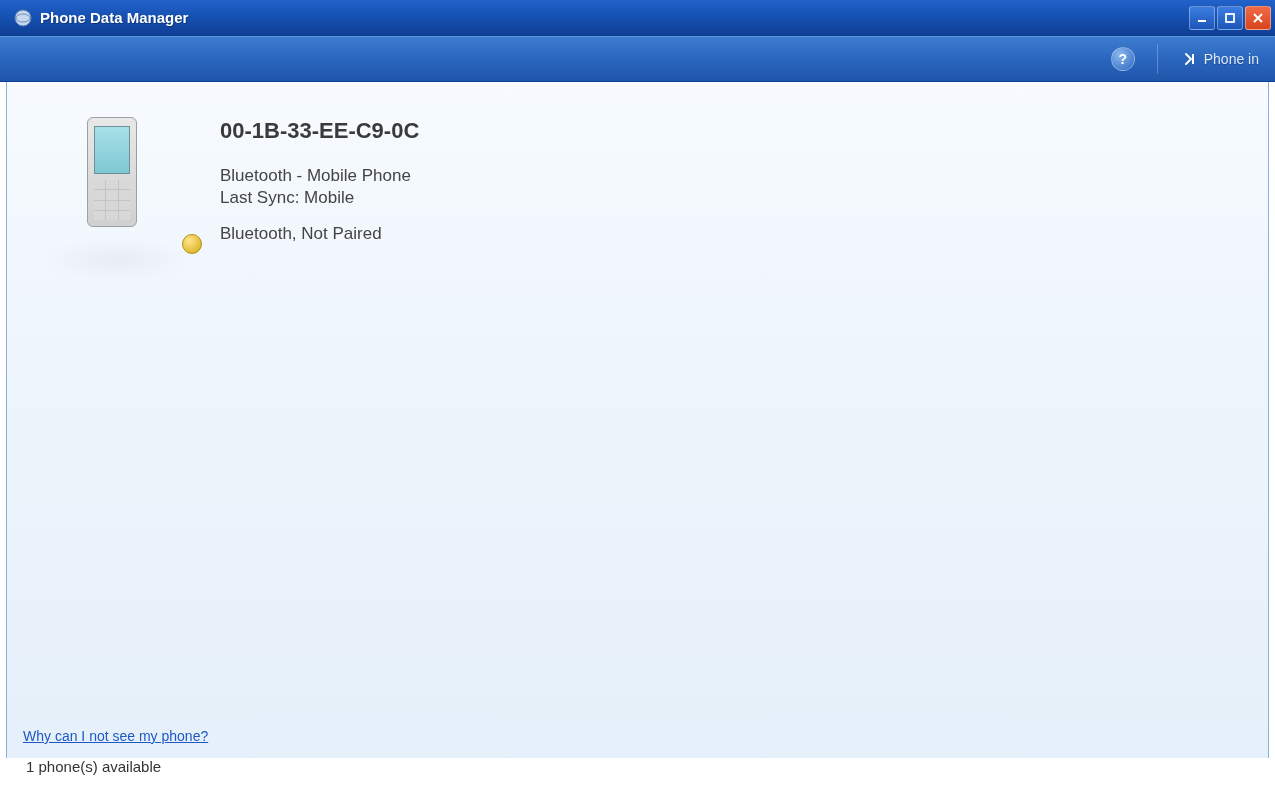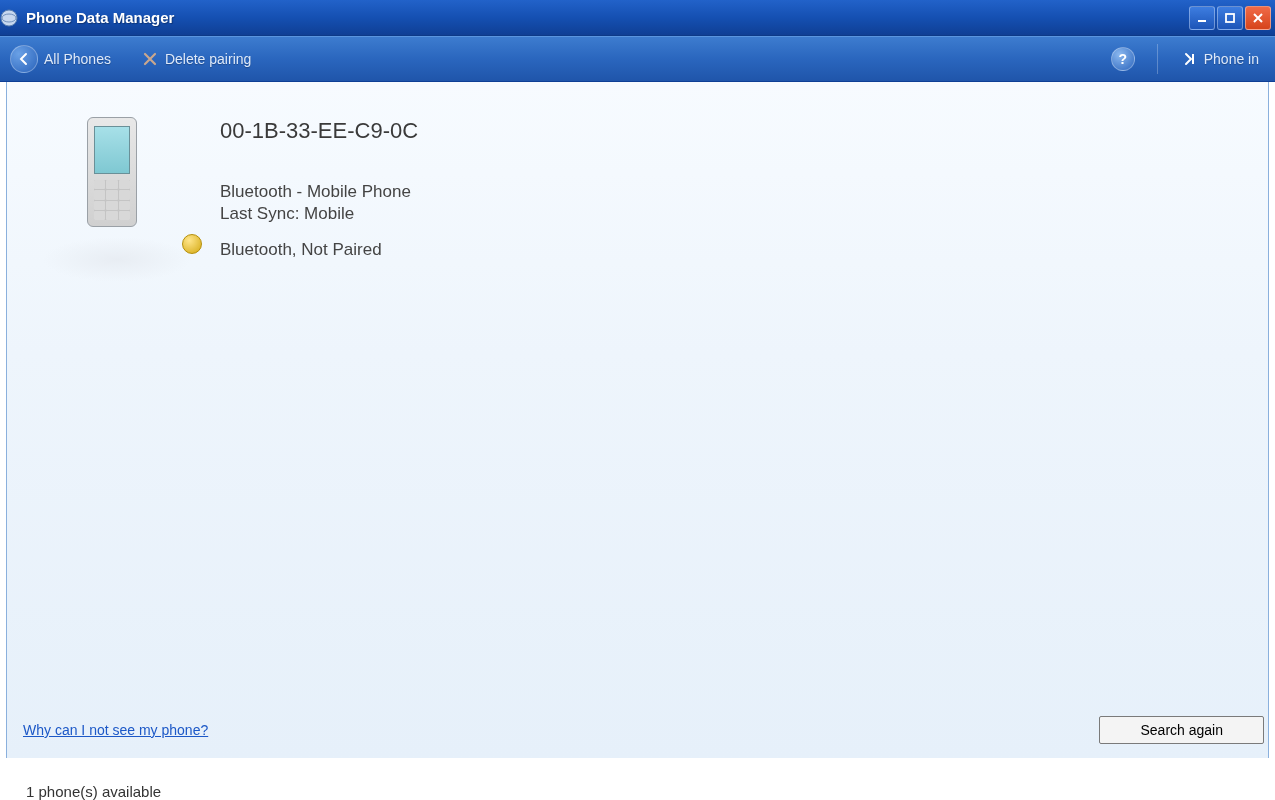--- a/index.html
+++ b/index.html
@@ -11,21 +11,21 @@
       overflow: hidden;
       background: #ffffff;
     }
 
     
     .titlebar {
       height: 36px;
       background: linear-gradient(to bottom, #2262c9 0%, #1550b2 50%, #0f3f95 100%);
       display: flex;
       align-items: center;
-      padding: 0 4px 0 0;
+      padding: 0 4px 0 14px;
       color: #ffffff;
       border-bottom: 1px solid #0d3a88;
     }
     .titlebar .app-icon {
       width: 18px; height: 18px; margin-right: 8px;
       display: flex; align-items: center; justify-content: center;
     }
     .titlebar .title {
       font-weight: 700;
       font-size: 15px;
@@ -151,34 +151,34 @@
       position: absolute;
       right: -10px; bottom: 28px;
       width: 20px; height: 20px;
       border-radius: 50%;
       background: radial-gradient(circle at 35% 30%, #ffe58a, #d4a912);
       border: 1px solid #b58f0a;
     }
     .phone-details { padding-top: 6px; color: #333; }
     .phone-title {
       font-size: 22px;
-      font-weight: 400;
+      font-weight: 700;
       color: #3a3a3a;
-      margin-bottom: 38px;
+      margin-bottom: 22px;
     }
     .phone-meta { font-size: 17px; margin-bottom: 2px; color: #444; }
     .phone-meta.gap-above { margin-top: 16px; }
 
     .content-spacer { flex: 1; }
 
     .bottom-row {
       display: flex;
       align-items: center;
       justify-content: space-between;
-      padding: 10px 4px 14px 16px;
+      padding: 10px 20px 14px 16px;
     }
     .help-link {
       color: #1c58c7;
       text-decoration: underline;
       font-size: 14px;
       cursor: pointer;
     }
     .search-btn {
       padding: 5px 40px;
       font-size: 14px;
@@ -187,21 +187,21 @@
       border: 1px solid #7a7a7a;
       border-radius: 2px;
       cursor: pointer;
     }
 
     
     .statusbar {
       height: 42px;
       background: #ffffff;
       display: flex;
-      align-items: flex-end;
+      align-items: flex-start;
       padding: 0 26px;
       font-size: 15px;
       color: #333;
     }
   </style>
 </head>
 <body>
 
 <div class="titlebar">
   <span class="app-icon">
@@ -224,38 +224,20 @@
     </div>
     <div class="win-btn close">
       <svg viewBox="0 0 12 12">
           <path d="M2 2 L10 10 M10 2 L2 10" stroke="#ffffff" stroke-width="2"></path>
         </svg>
     </div>
   </div>
 </div>
 
 <div class="toolbar">
-  <div class="tb-left">
-    <div class="tb-item">
-      <span class="back-circle">
-        <svg viewBox="0 0 14 14" width="14" height="14">
-            <path d="M9 2 L4 7 L9 12" fill="none" stroke="#ffffff" stroke-width="2" stroke-linecap="round"></path>
-          </svg>
-      </span>
-      <span>All Phones</span>
-    </div>
-    <div class="tb-item">
-      <span class="delete-x">
-        <svg viewBox="0 0 14 14" width="14" height="14">
-            <path d="M2 2 L12 12 M12 2 L2 12" stroke="#c9a78e" stroke-width="2.2" stroke-linecap="round"></path>
-          </svg>
-      </span>
-      <span>Delete pairing</span>
-    </div>
-  </div>
   <div class="tb-spacer"></div>
   <div class="tb-right">
     <div class="help-circle">
       <span>?</span>
     </div>
     <div class="tb-divider"></div>
     <div class="tb-item">
       <span class="signin-arrow">
         <svg viewBox="0 0 14 14" width="14" height="14">
             <path d="M4 2 L9 7 L4 12" fill="none" stroke="#ffffff" stroke-width="2" stroke-linecap="round"></path>
@@ -295,19 +277,18 @@
       <div class="phone-meta">Bluetooth - Mobile Phone</div>
       <div class="phone-meta">Last Sync: Mobile</div>
       <div class="phone-meta gap-above">Bluetooth, Not Paired</div>
     </div>
   </div>
 
   <div class="content-spacer"></div>
 
   <div class="bottom-row">
     <a class="help-link">Why can I not see my phone?</a>
-    <button class="search-btn">Search again</button>
   </div>
 </div>
 
 <div class="statusbar">
   <span>1 phone(s) available</span>
 </div>
 
 </body></html>

